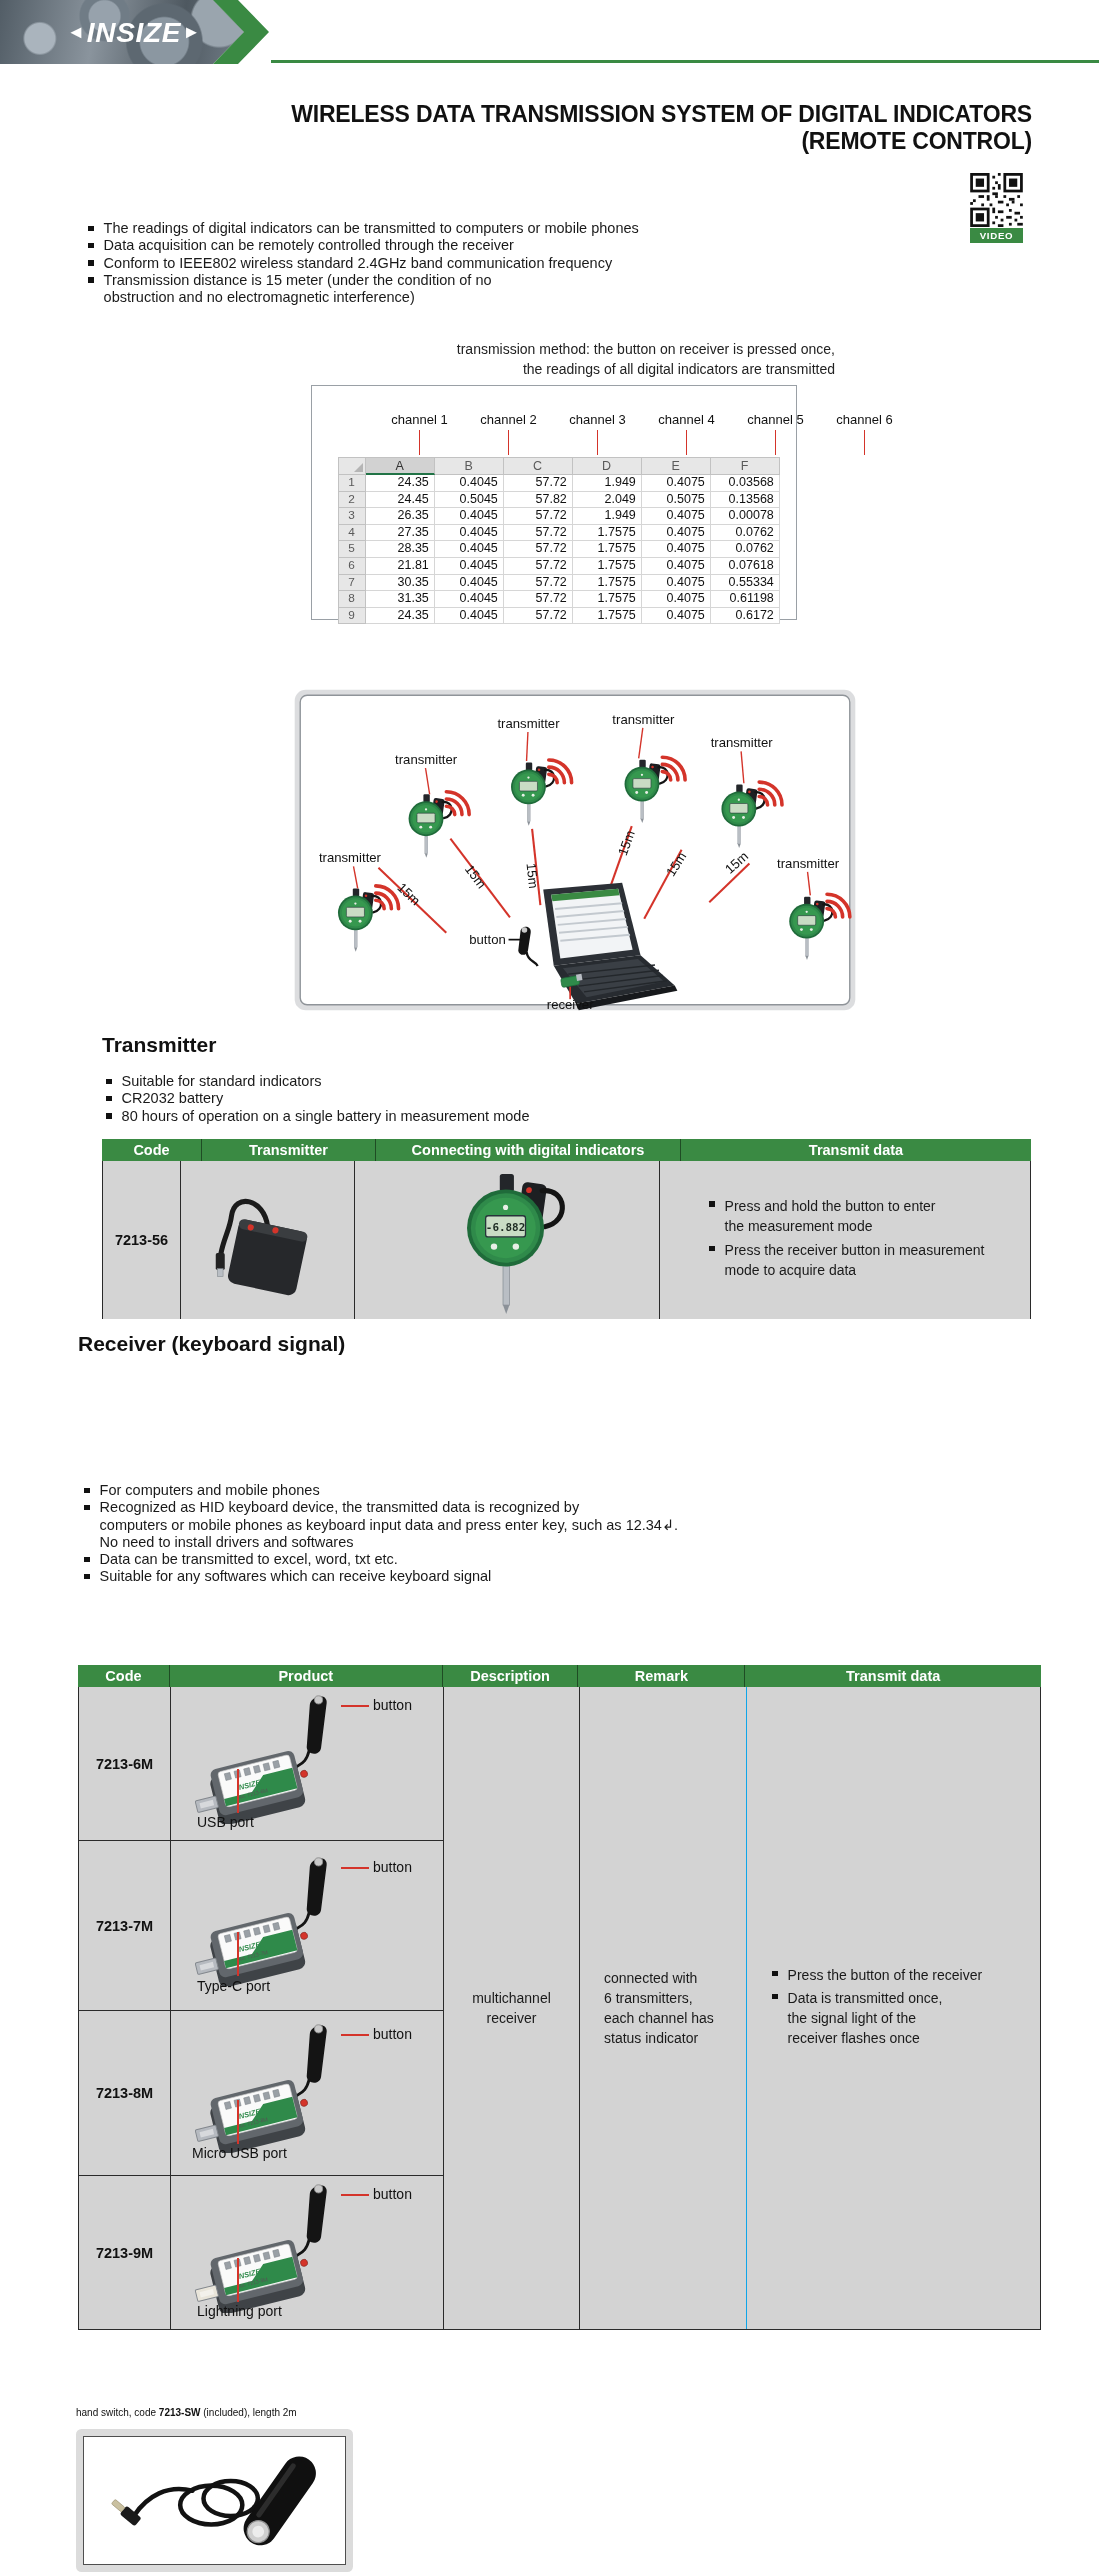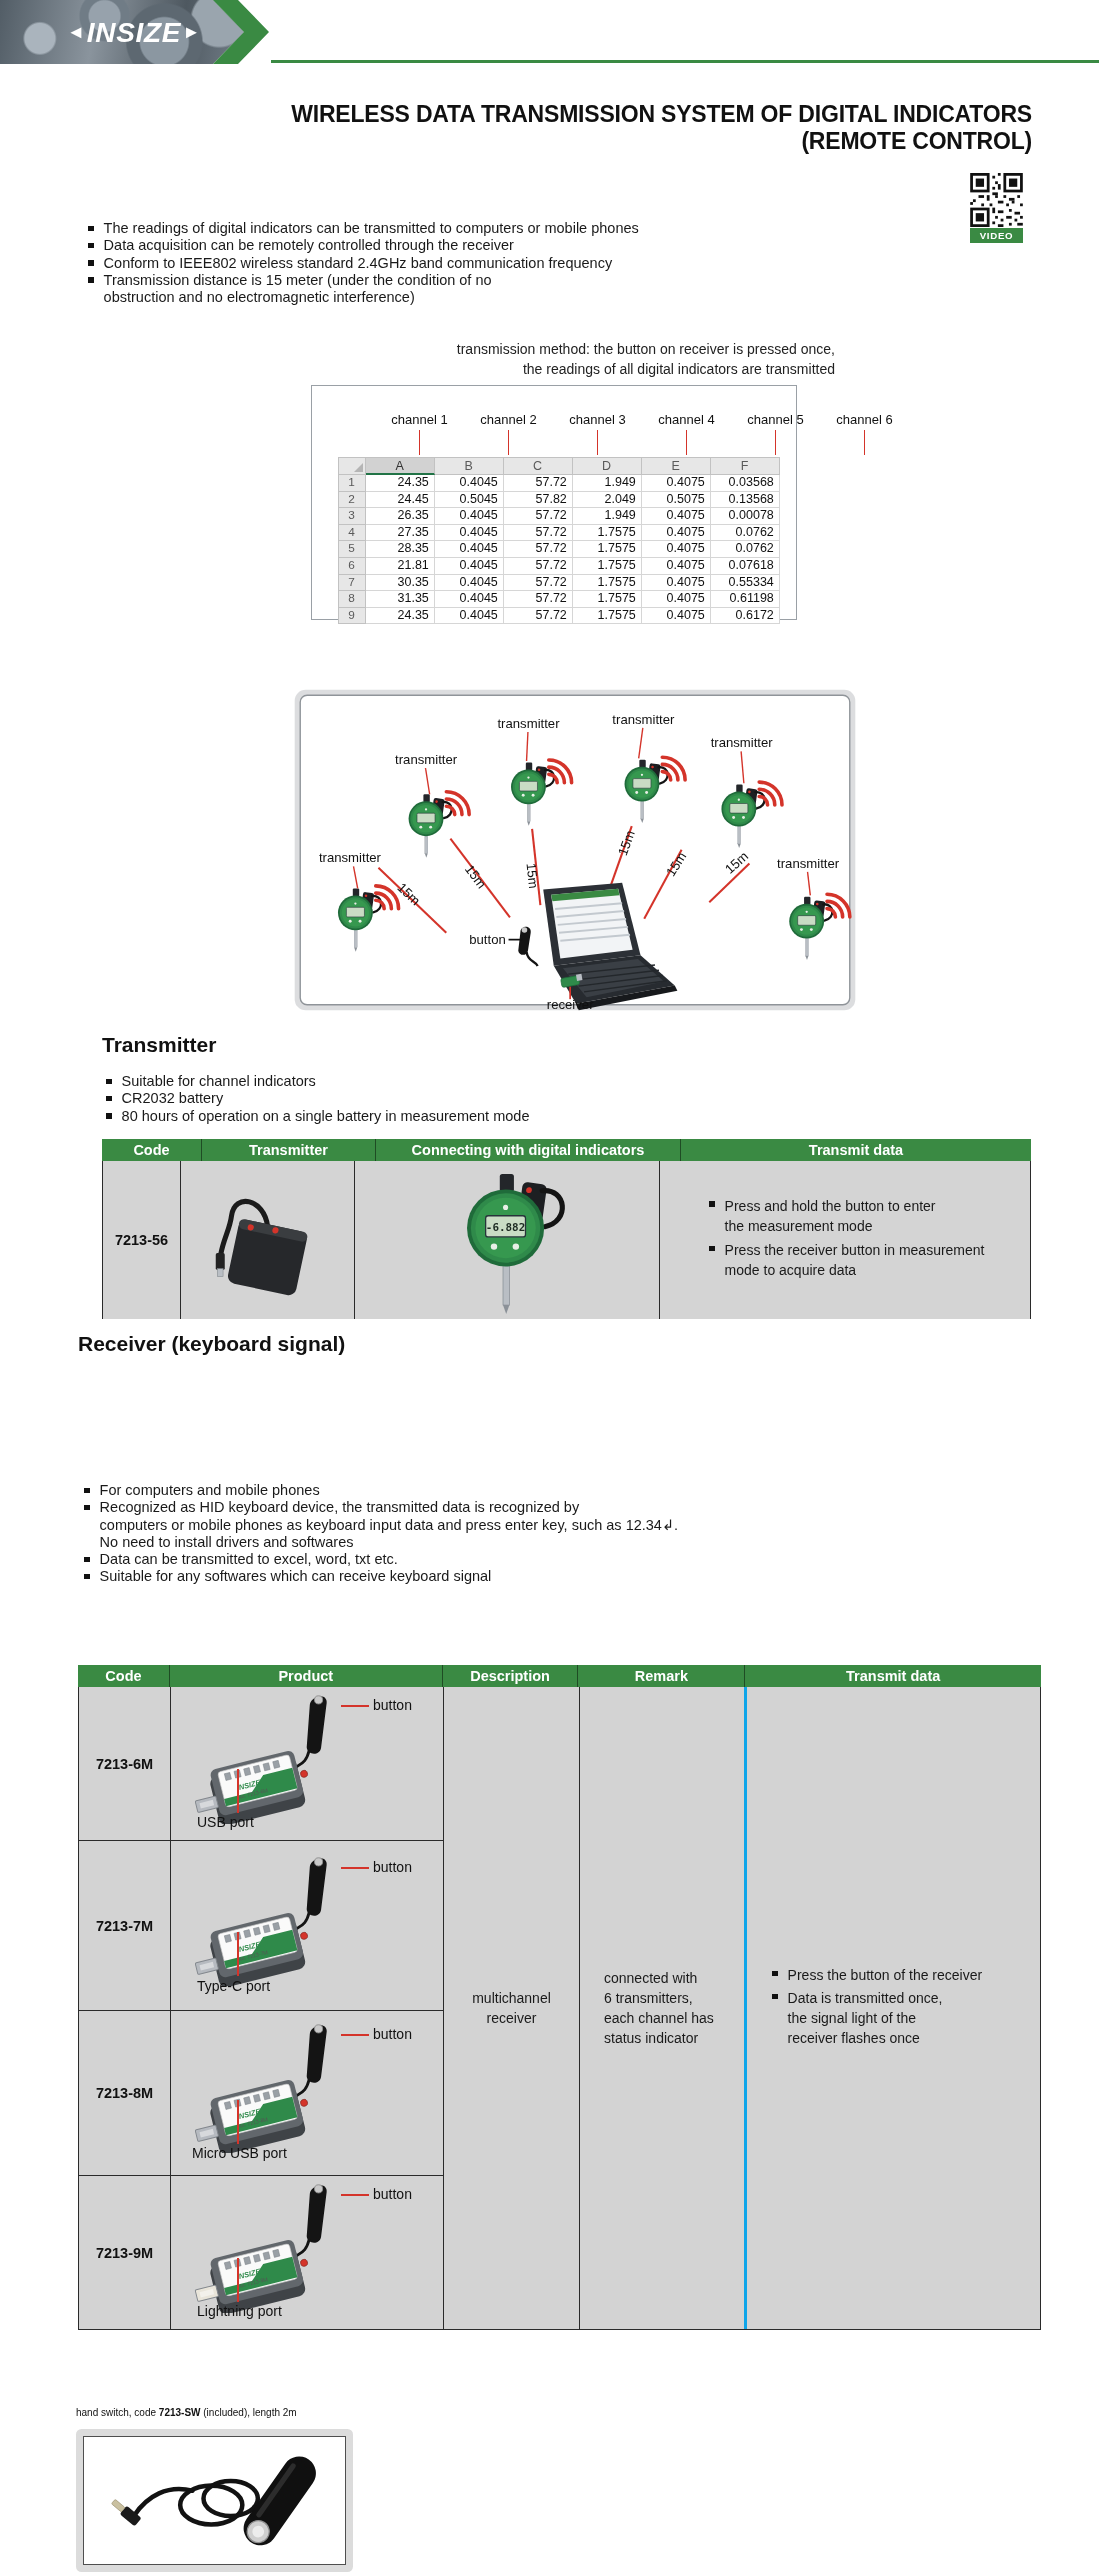--- a/index.html
+++ b/index.html
@@ -87,21 +87,21 @@
     grid-template-rows:154px 170px 165px 153px;
     border:1px solid #2a2a2a;border-top:none;box-sizing:border-box;}
   .rxt-body > div{box-sizing:border-box;}
   .rcell{border-right:1px solid #2a2a2a;display:flex;align-items:center;justify-content:center;}
   .rcell.rb{border-bottom:1.4px solid #2a2a2a;}
   .prod{position:relative;border-right:1px solid #2a2a2a;}
   .prod.rb{border-bottom:1.4px solid #2a2a2a;}
   .span4{grid-row:1 / span 4;}
   .desc-cell{grid-column:3;display:flex;align-items:center;justify-content:center;
     border-right:1px solid #2a2a2a;font-size:14px;line-height:20px;text-align:center;white-space:pre-line;}
-  .remark-cell{grid-column:4;display:flex;align-items:center;border-right:3px solid #0ea5e9;
+  .remark-cell{grid-column:4;display:flex;align-items:center;border-right:1px solid #0ea5e9;
     font-size:14px;line-height:20px;white-space:pre-line;padding-left:24px;}
   .trans-cell{grid-column:5;display:flex;flex-direction:column;justify-content:center;
     font-size:14px;line-height:20px;padding-left:24px;padding-right:7px;}
   .trans-cell .blt{white-space:pre-line;margin-bottom:2.8px;}
   .rx-scene{position:absolute;left:18px;top:5.5px;}
   .plabel-btn{position:absolute;left:202px;top:9.7px;font-size:14px;color:#111;}
   .plabel-btn::before{content:"";position:absolute;left:-32px;top:8.3px;width:28px;height:2.1px;background:#d4342a;}
   .port-line{position:absolute;left:66px;top:82px;width:2.1px;height:44px;background:#d4342a;}
   .plabel-port{position:absolute;left:26px;top:127px;font-size:14px;color:#111;white-space:nowrap;}
 
@@ -470,21 +470,21 @@
     <g>
       <rect x="386" y="416" width="26" height="13" rx="3" fill="#2f8a4a" stroke="#1f6b3a" transform="rotate(-10 399 422)"></rect>
       <rect x="408" y="412" width="8" height="9" fill="#b9bec4" transform="rotate(-10 412 416)"></rect>
     </g>
     <line x1="399" y1="430" x2="399" y2="448" stroke="#d4342a" stroke-width="2.5"></line>
     <text class="dia-label" x="399" y="462" text-anchor="middle">receiver</text>
   </svg>
 
   <div class="abs h2" style="left:102px;top:1033px">Transmitter</div>
   <div class="abs blist" style="left:105px;top:1073px;width:623px;font-size:14.5px;line-height:17.3px">
-    <div class="blt"><span>Suitable for channel indicators</span></div>
+    <div class="blt"><span>Suitable for standard indicators</span></div>
       <div class="blt"><span>CR2032 battery</span></div>
       <div class="blt"><span>80 hours of operation on a single battery in measurement mode</span></div>
   </div>
 
   <div class="abs gt-head bg-green" style="left: 102px; top: 1139px; width: 929px; background: rgb(58, 138, 67);">
     <div class="hc" style="width:100px">Code</div>
     <div class="hc" style="width:174px">Transmitter</div>
     <div class="hc" style="width:305px">Connecting with digital indicators</div>
     <div class="hc" style="width:350px">Transmit data</div>
   </div>

